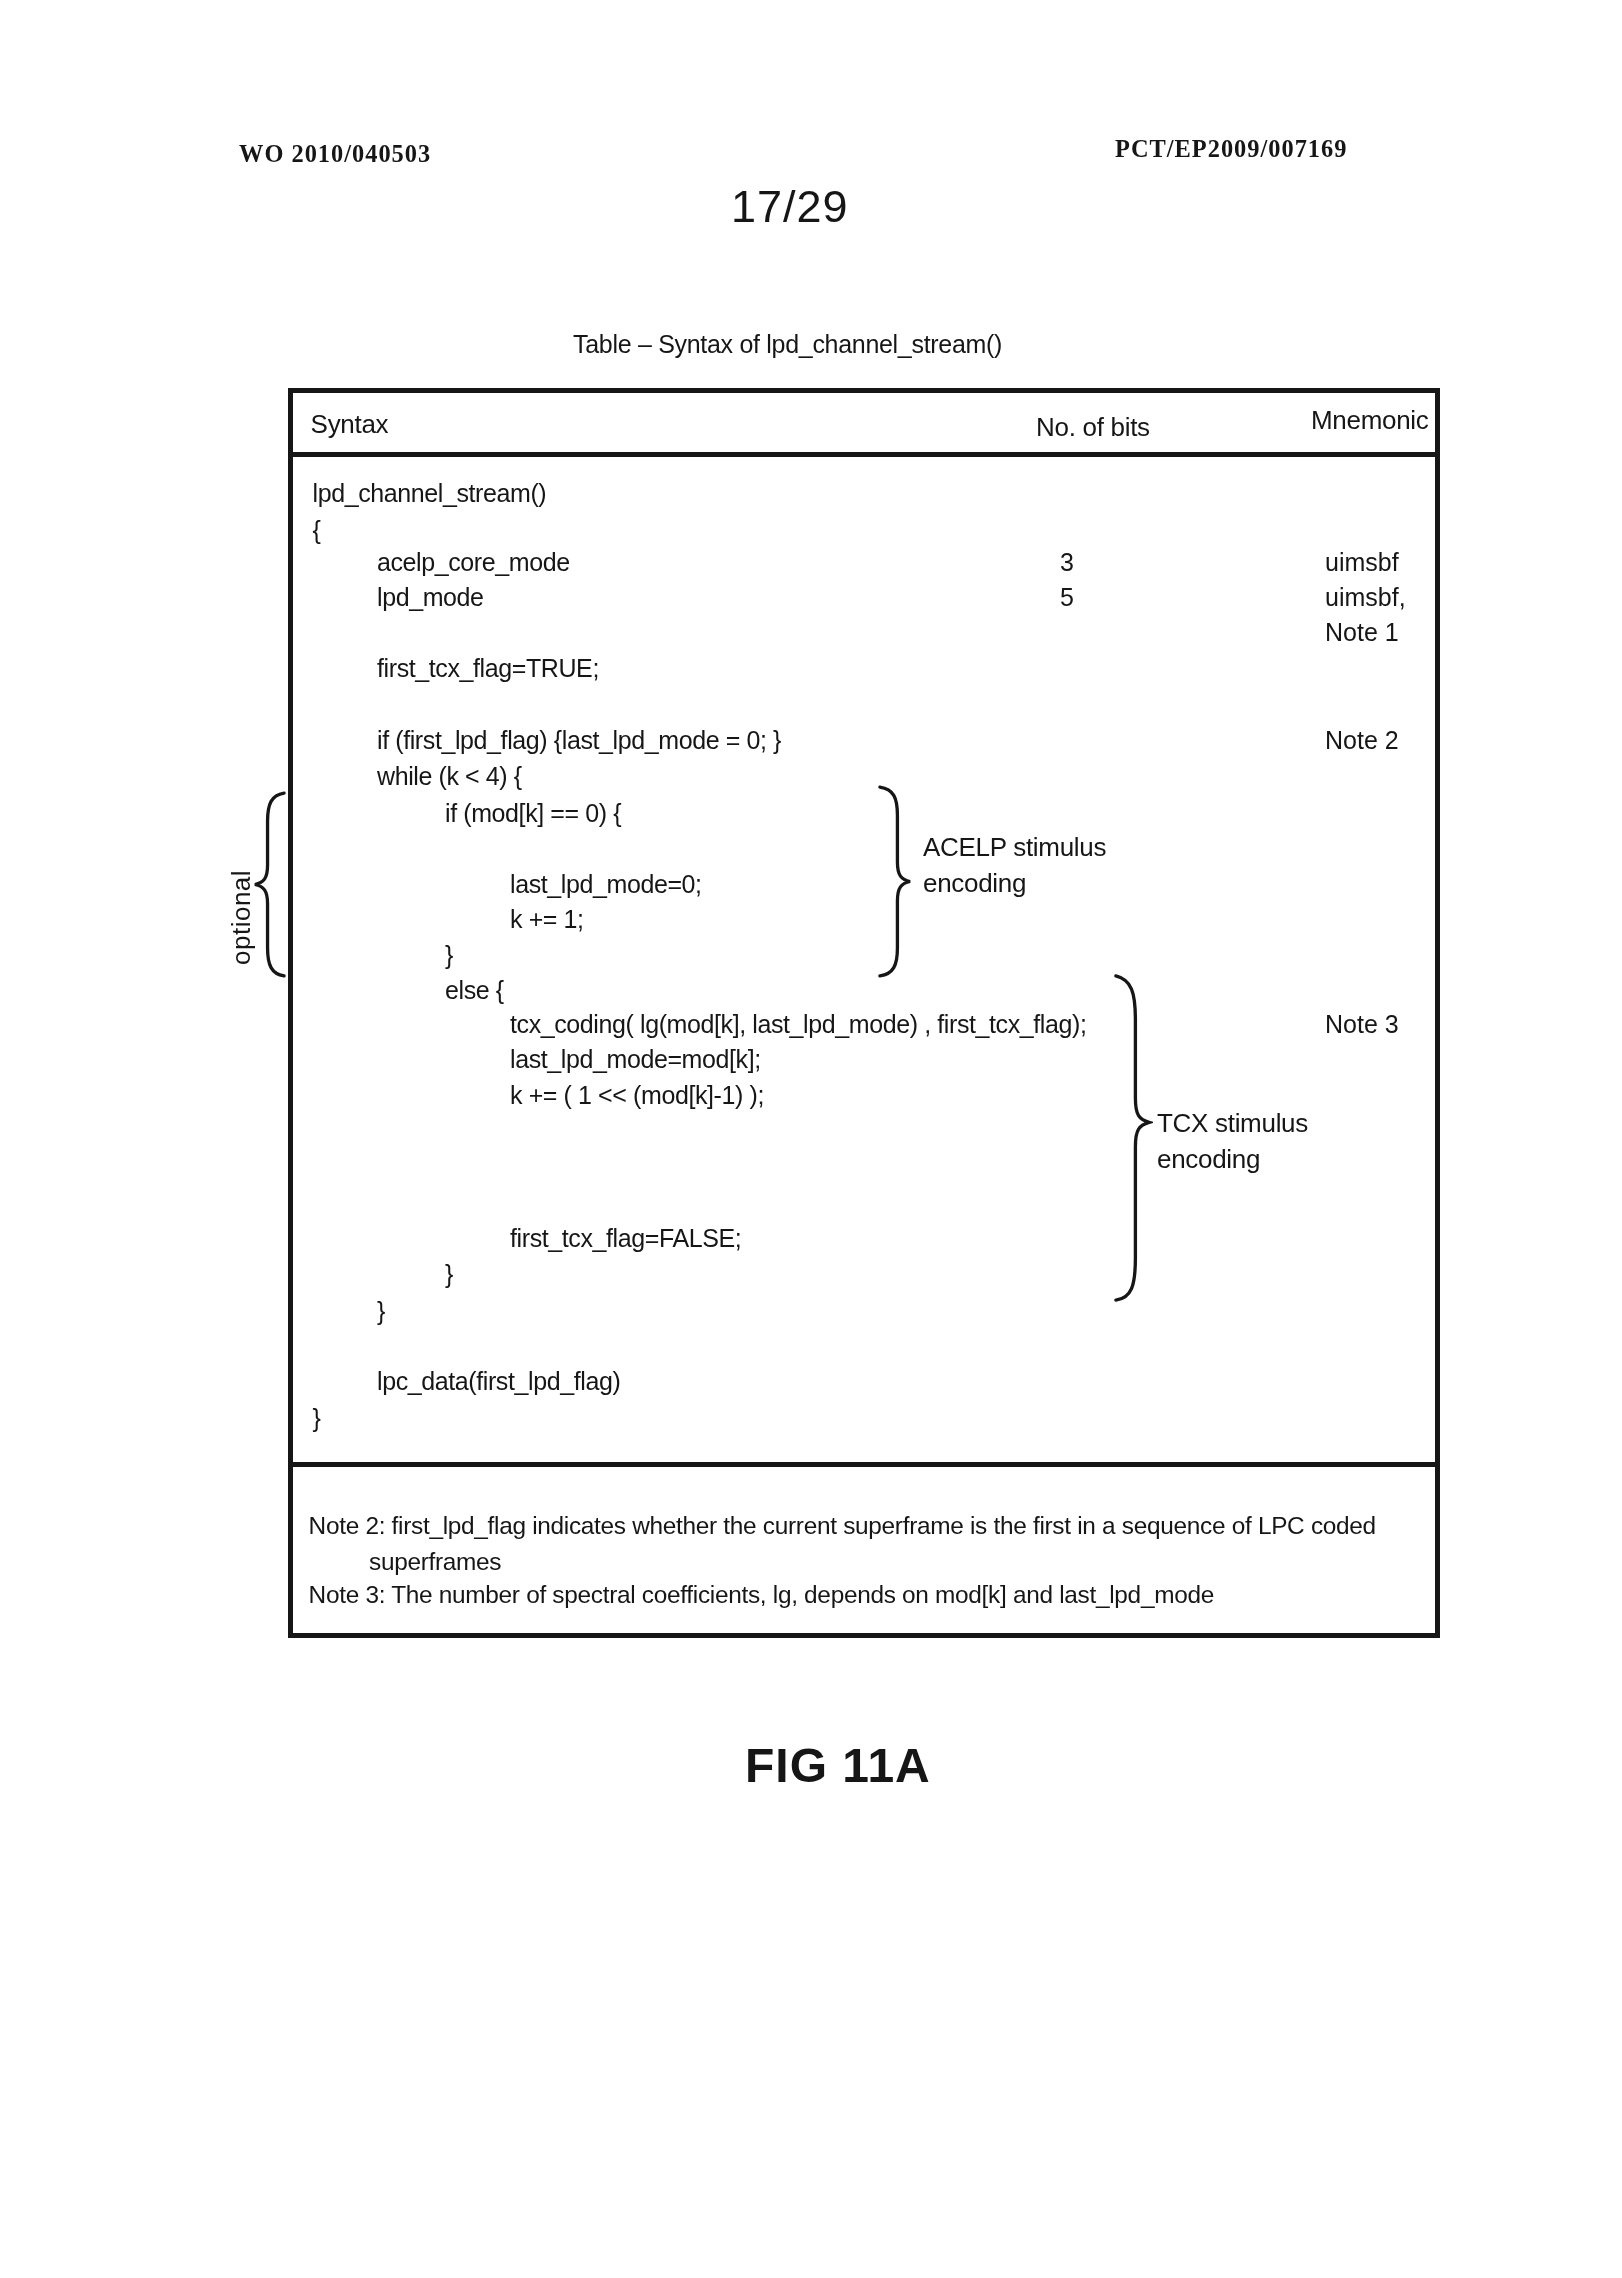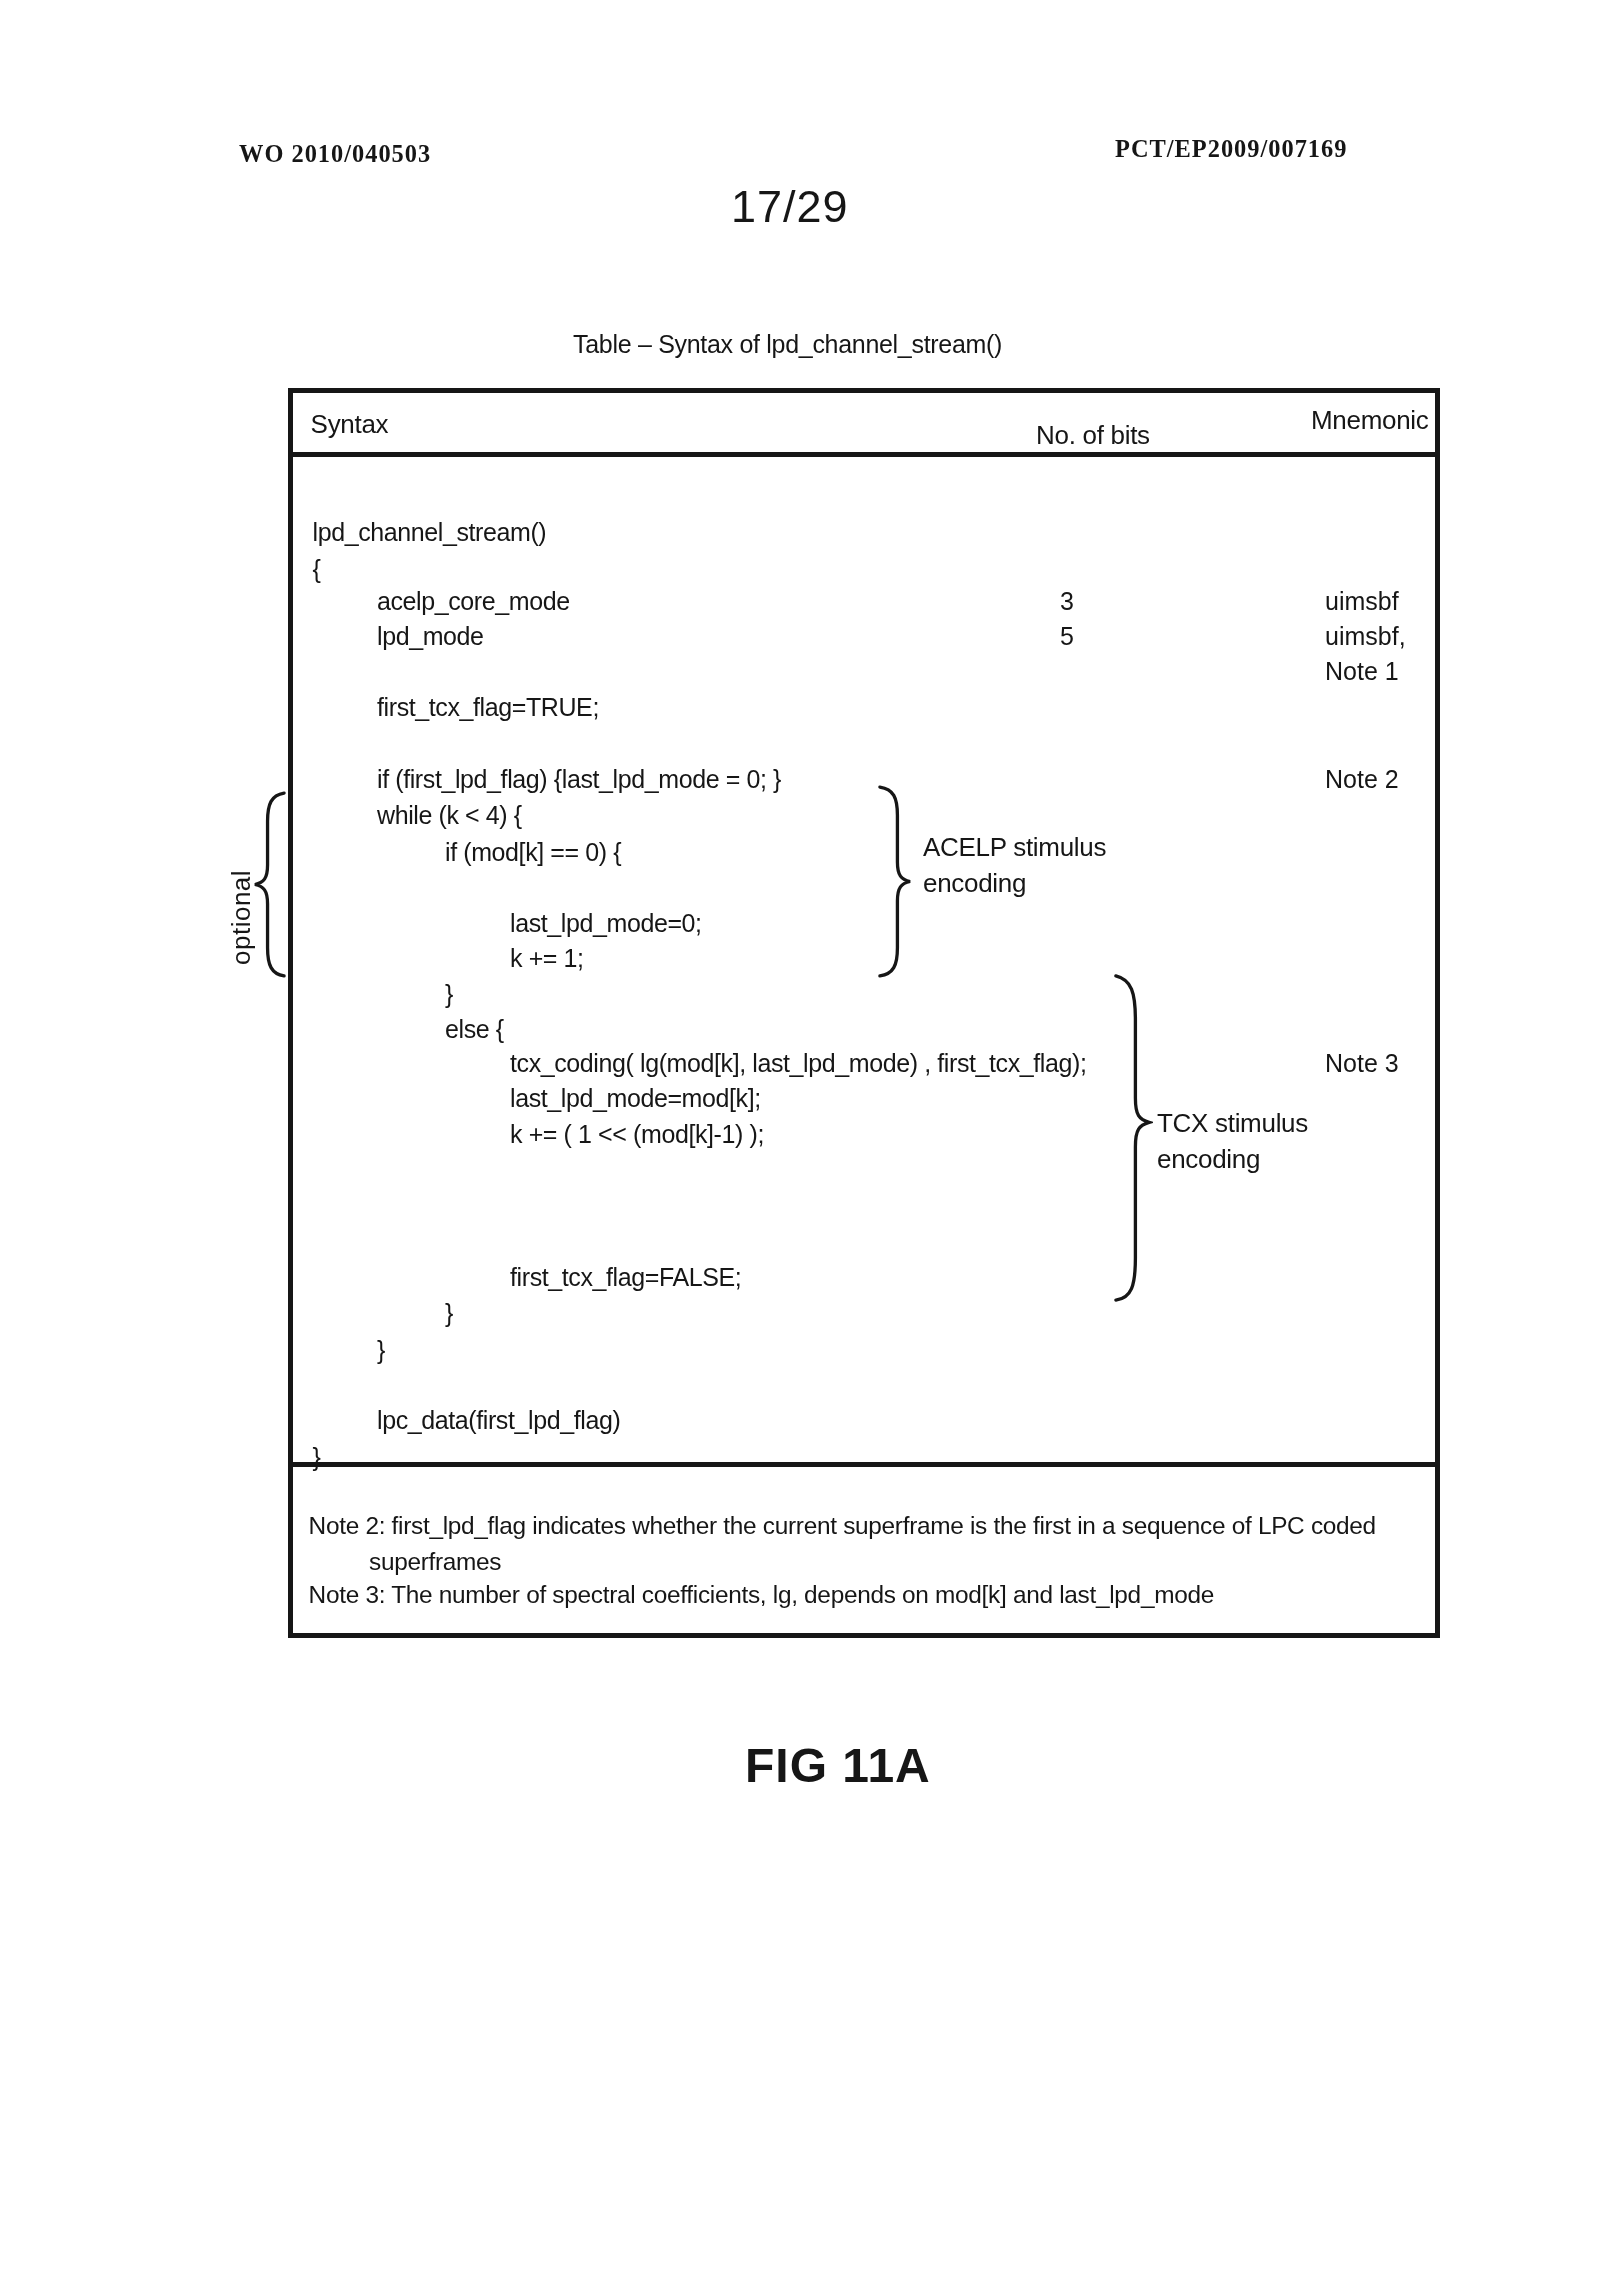--- a/index.html
+++ b/index.html
@@ -39,21 +39,21 @@
   }
   .tbl .divider{
     position:absolute;left:0;width:100%;height:4.9px;background:#161616;
   }
   .hdr-label{
     position:absolute;
     font-size:26px;
     letter-spacing:-0.3px;
     white-space:nowrap;
   }
-  .crow{position:absolute;left:0;width:100%;height:35px;margin-top:39px;}
+  .crow{position:absolute;left:0;width:100%;height:35px;}
   .syn{
     position:absolute;
     font-size:25px;
     letter-spacing:-0.4px;
     white-space:pre;
   }
   .i0{left:19.5px}.i1{left:84px}.i2{left:152px}.i3{left:217px}
   .bits{position:absolute;left:767px;font-size:25px;}
   .mnem{position:absolute;left:1032px;font-size:25px;white-space:nowrap;}
   .note-line{
@@ -105,21 +105,21 @@
 
   <div class="patent-no" style="left:239px;top:140px">WO 2010/040503</div>
   <div class="patent-no" style="left:1115px;top:135px">PCT/EP2009/007169</div>
   <div class="page-number" style="left:731px;top:181px">17/29</div>
 
   <div class="table-title" style="left:573px;top:330px">Table – Syntax of lpd_channel_stream()</div>
 
   <div class="tbl">
 
     <div class="hdr-label" style="left:17.6px;top:15.6px">Syntax</div>
-    <div class="hdr-label" style="left:743px;top:27px">No. of bits</div>
+    <div class="hdr-label" style="left:743px;top:19px">No. of bits</div>
     <div class="hdr-label" style="left:1018px;top:11.7px">Mnemonic</div>
     <div class="divider" style="top:59px"></div>
 
     <div class="crow" style="top:86px">
       <span class="syn i0">lpd_channel_stream()</span>
     </div>
     <div class="crow" style="top:123px">
       <span class="syn i0">{</span>
     </div>
     <div class="crow" style="top:155px">

